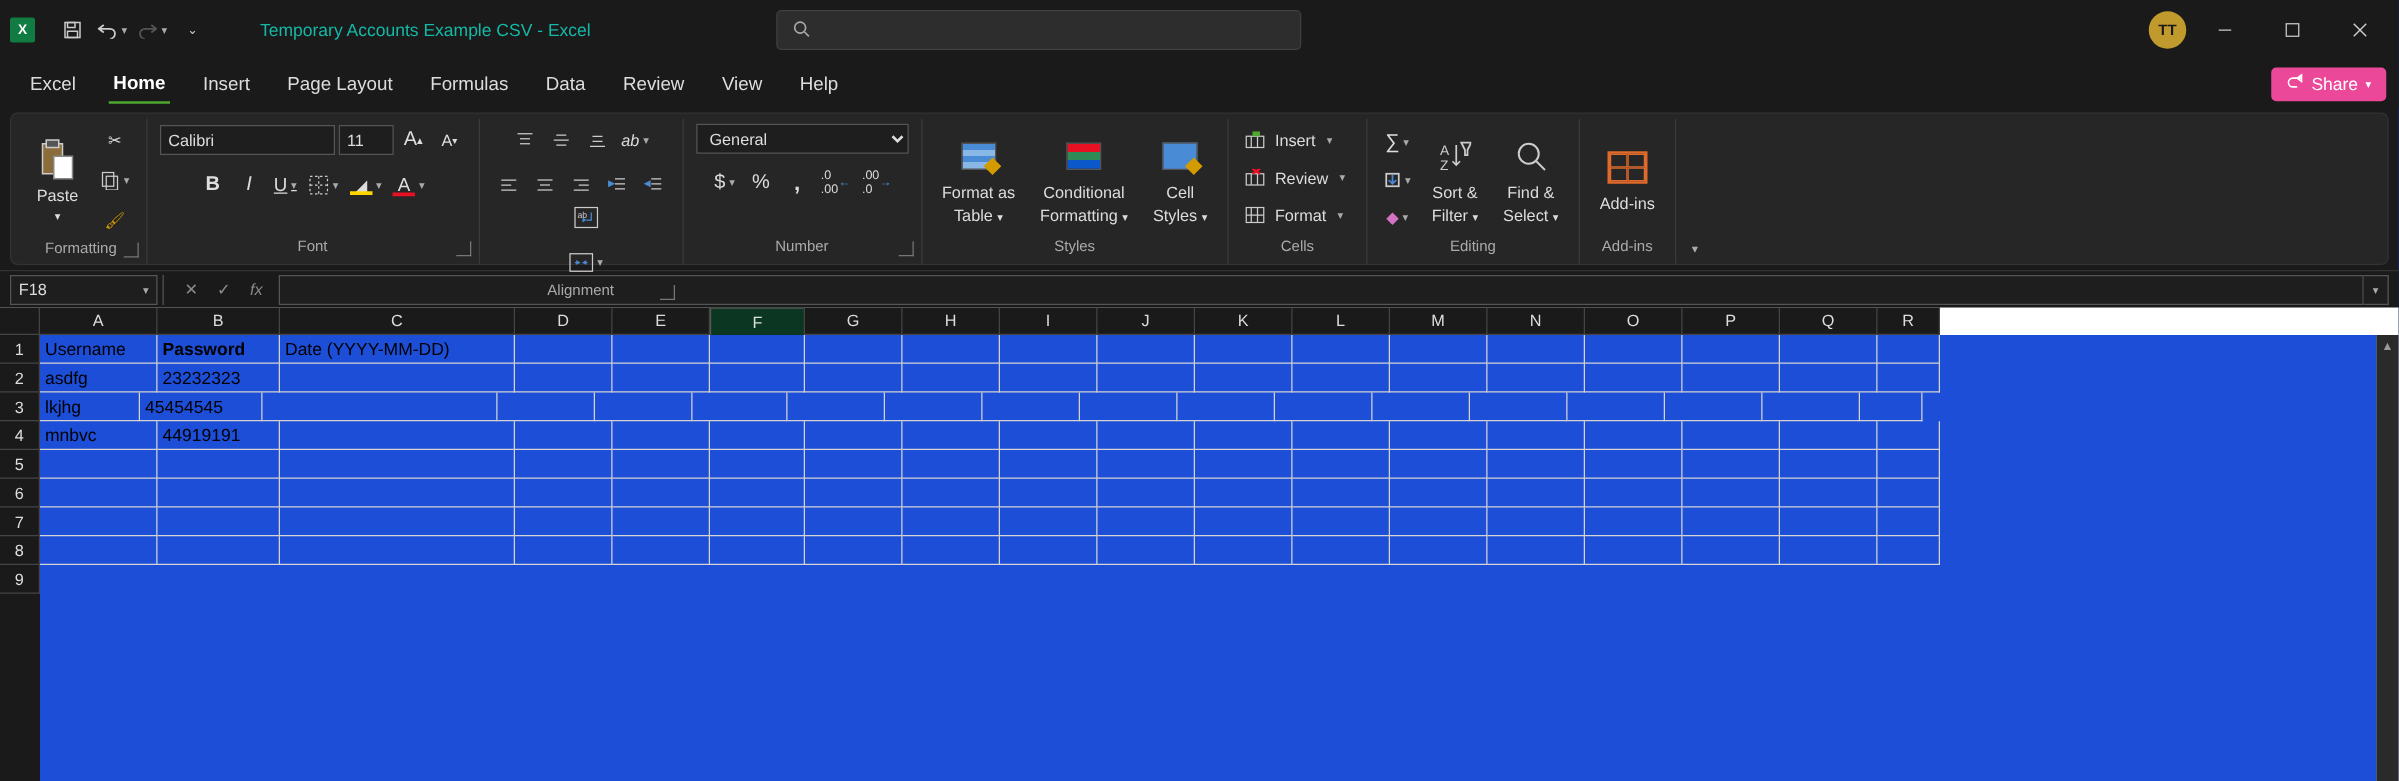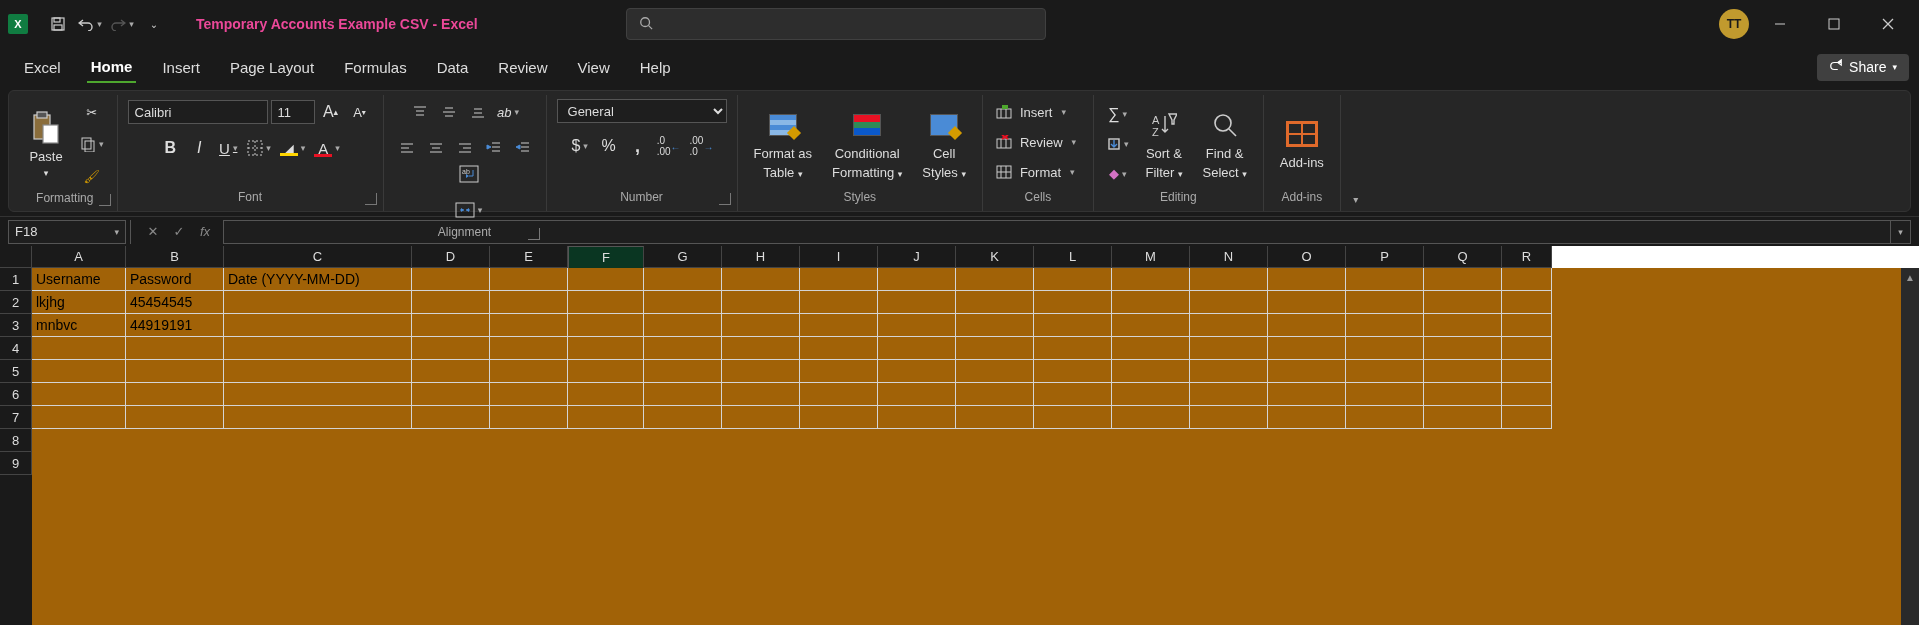--- a/index.html
+++ b/index.html
@@ -4,32 +4,32 @@
 <style>
   * { box-sizing: border-box; margin: 0; padding: 0; font-family: 'Segoe UI', Tahoma, sans-serif; }
   body { background: #1a1a1a; color: #e0e0e0; width: 1919px; height: 625px; overflow: hidden; font-size: 13px; }
 
   
   .titlebar { display: flex; align-items: center; height: 48px; background: #1a1a1a; padding: 0 8px; gap: 8px; }
   .app-icon { width: 20px; height: 20px; background: #107c41; border-radius: 2px; display:flex; align-items:center; justify-content:center; color:#fff; font-size:11px; font-weight:bold; }
   .qat { display: flex; align-items: center; gap: 4px; margin-left: 8px; }
   .qat-btn { width: 28px; height: 28px; display:flex; align-items:center; justify-content:center; color:#ccc; border-radius:3px; }
   .qat-btn.disabled { color:#555; }
-  .title { margin-left: 20px; color:#ec4899; font-size:14px;font-weight:bold; }
+  .title { margin-left: 32px; color:#14b8a6; font-size:14px; }
   .searchbox { flex:0 0 420px; margin-left:140px; height:32px; background:#2d2d2d; border:1px solid #404040; border-radius:4px; display:flex; align-items:center; padding:0 12px; gap:10px; color:#aaa; }
   .searchbox input { background:transparent; border:none; color:#ccc; font-size:14px; outline:none; width:100%; }
   .title-right { margin-left:auto; display:flex; align-items:center; gap:8px; }
   .avatar { width:30px; height:30px; border-radius:50%; background:#c19a2e; color:#1a1a1a; display:flex; align-items:center; justify-content:center; font-size:12px; font-weight:600; }
   .win-btn { width:46px; height:32px; display:flex; align-items:center; justify-content:center; color:#ccc; }
 
   
   .tabsrow { display:flex; align-items:center; height:38px; padding:0 10px 0 20px; gap:22px; background:#1a1a1a; }
   .tab { color:#ddd; font-size:15px; padding:6px 4px; cursor:pointer; }
   .tab.active { color:#fff; border-bottom:2px solid #4ea72e; font-weight:600; }
-  .share-btn { margin-left:auto; background:#404040; color:#fff; padding:5px 12px; border-radius:4px; font-size:14px; display:flex; align-items:center; gap:6px; }
+  .share-btn { margin-left:auto; background:#ec4899; color:#fff; padding:5px 12px; border-radius:4px; font-size:14px; display:flex; align-items:center; gap:6px; }
 
   
   .ribbon { display:flex; background:#262626; border:1px solid #333; border-radius:6px; margin:4px 8px; padding:4px 4px 0 4px; height:122px; }
   .group { display:flex; flex-direction:column; padding:4px 10px; border-right:1px solid #3a3a3a; }
   .group:last-of-type { border-right:none; }
   .group-body { flex:1; display:flex; align-items:center; gap:8px; }
   .group-label { text-align:center; color:#aaa; font-size:12px; padding:2px 0 3px; position:relative; }
   .group-label .dlaunch { position:absolute; right:-4px; bottom:2px; width:12px; height:12px; border:1px solid #777; border-left:none; border-top:none; }
   .ribbtn { min-width:26px; height:26px; display:flex; align-items:center; justify-content:center; color:#ddd; border-radius:3px; padding:0 3px; font-size:13px; }
   .bigbtn { display:flex; flex-direction:column; align-items:center; gap:4px; padding:4px 6px; color:#ddd; font-size:13px; }
@@ -54,21 +54,21 @@
   .fexpand { width:20px; height:24px; background:#1e1e1e; border:1px solid #555; border-left:none; display:flex; align-items:center; justify-content:center; color:#aaa; font-size:9px; }
 
   
   .gridwrap { display:flex; height: calc(625px - 48px - 38px - 130px - 30px); background:#fff; color:#000; position:relative; }
   .corner { width:32px; height:22px; background:#1a1a1a; border-right:1px solid #444; border-bottom:1px solid #444; }
   .colhdrs { display:flex; height:22px; background:#1a1a1a; color:#ddd; font-size:13px; }
   .colhdr { border-right:1px solid #444; border-bottom:1px solid #444; display:flex; align-items:center; justify-content:center; }
   .colhdr.sel { background:#0a3622; border-bottom:2px solid #4ea72e; }
   .rowhdrs { width:32px; background:#1a1a1a; color:#ddd; font-size:13px; }
   .rowhdr { height:23px; border-right:1px solid #444; border-bottom:1px solid #444; display:flex; align-items:center; justify-content:center; }
-  .cells { position:relative; background:#a16207; }
+  .cells { position:relative; background:#1d4ed8; }
   .cellrow { display:flex; height:23px; }
   .cell { border-right:1px solid #d4d4d4; border-bottom:1px solid #d4d4d4; padding:0 4px; font-size:14px; color:#000; display:flex; align-items:center; overflow:hidden; white-space:nowrap; }
   .vscroll { width:18px; background:#2a2a2a; display:flex; flex-direction:column; align-items:center; }
   .vscroll .arrow { height:18px; color:#999; font-size:10px; display:flex; align-items:center; justify-content:center; width:100%; }
   .topstrip { display:flex; }
   .mainrows { display:flex; flex:1; overflow:hidden; }
 
   .cf-icon { width:28px; height:22px; background:linear-gradient(#e81123 0 33%, #2e8b57 33% 66%, #0a58ca 66% 100%); border:1px solid #555; }
   .tbl-icon { width:28px; height:22px; background:repeating-linear-gradient(#4a8bd6 0 5px, #8ab8e6 5px 10px); border:1px solid #555; position:relative; }
   .tbl-icon::after { content:""; position:absolute; right:-3px; bottom:-3px; width:10px; height:10px; background:#d49b00; transform:rotate(45deg); }
@@ -502,40 +502,60 @@
         <div class="rowhdr">4</div>
         <div class="rowhdr">5</div>
         <div class="rowhdr">6</div>
         <div class="rowhdr">7</div>
         <div class="rowhdr">8</div>
         <div class="rowhdr">9</div>
       </div>
     <div class="cells" id="cells" style="flex:1;">
         <div class="cellrow">
           <div class="cell" style="width: 94px;">Username</div>
-          <div class="cell" style="width: 98px;">Password</div>
+          <div class="cell" style="width: 98px; font-weight: bold;">Password</div>
           <div class="cell" style="width: 188px;">Date (YYYY-MM-DD)</div>
           <div class="cell" style="width: 78px;"></div>
           <div class="cell" style="width: 78px;"></div>
           <div class="cell" style="width: 76px;"></div>
           <div class="cell" style="width: 78px;"></div>
           <div class="cell" style="width: 78px;"></div>
           <div class="cell" style="width: 78px;"></div>
           <div class="cell" style="width: 78px;"></div>
           <div class="cell" style="width: 78px;"></div>
           <div class="cell" style="width: 78px;"></div>
           <div class="cell" style="width: 78px;"></div>
           <div class="cell" style="width: 78px;"></div>
           <div class="cell" style="width: 78px;"></div>
           <div class="cell" style="width: 78px;"></div>
           <div class="cell" style="width: 78px;"></div>
           <div class="cell" style="width: 50px;"></div>
         </div>
         <div class="cellrow">
-          <div class="cell" style="width: 94px;">lkjhg</div>
+          <div class="cell" style="width: 94px;">asdfg</div>
+          <div class="cell" style="width: 98px;">23232323</div>
+          <div class="cell" style="width: 188px;"></div>
+          <div class="cell" style="width: 78px;"></div>
+          <div class="cell" style="width: 78px;"></div>
+          <div class="cell" style="width: 76px;"></div>
+          <div class="cell" style="width: 78px;"></div>
+          <div class="cell" style="width: 78px;"></div>
+          <div class="cell" style="width: 78px;"></div>
+          <div class="cell" style="width: 78px;"></div>
+          <div class="cell" style="width: 78px;"></div>
+          <div class="cell" style="width: 78px;"></div>
+          <div class="cell" style="width: 78px;"></div>
+          <div class="cell" style="width: 78px;"></div>
+          <div class="cell" style="width: 78px;"></div>
+          <div class="cell" style="width: 78px;"></div>
+          <div class="cell" style="width: 78px;"></div>
+          <div class="cell" style="width: 50px;"></div>
+        </div>
+        <div class="cellrow">
+          <div class="cell" style="width: 80px;">lkjhg</div>
           <div class="cell" style="width: 98px;">45454545</div>
           <div class="cell" style="width: 188px;"></div>
           <div class="cell" style="width: 78px;"></div>
           <div class="cell" style="width: 78px;"></div>
           <div class="cell" style="width: 76px;"></div>
           <div class="cell" style="width: 78px;"></div>
           <div class="cell" style="width: 78px;"></div>
           <div class="cell" style="width: 78px;"></div>
           <div class="cell" style="width: 78px;"></div>
           <div class="cell" style="width: 78px;"></div>

